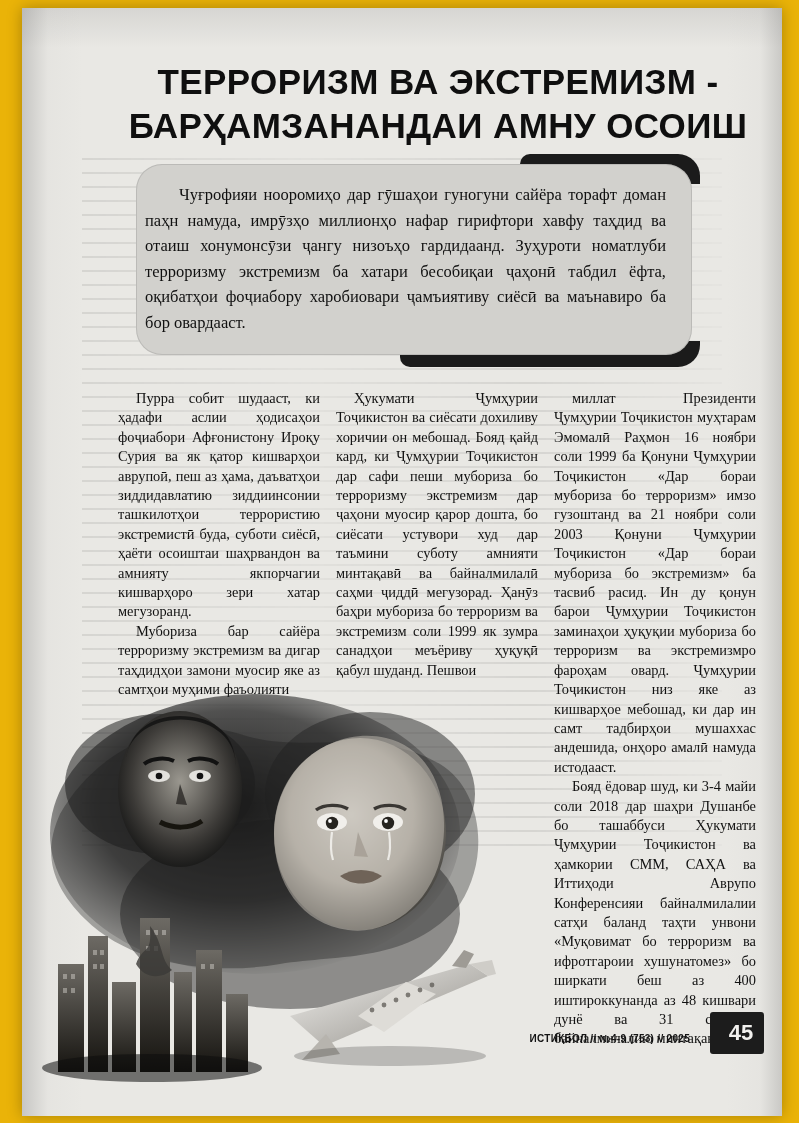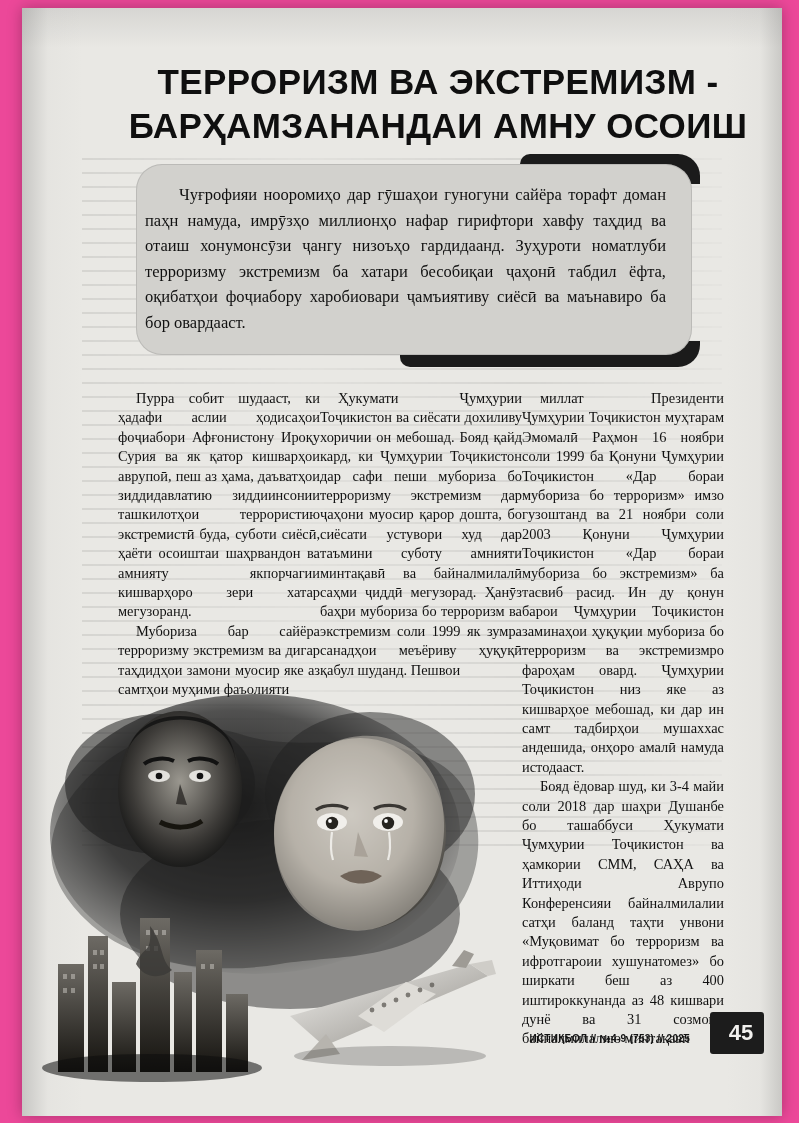--- a/index.html
+++ b/index.html
@@ -5,21 +5,21 @@
   html, body {
     margin: 0;
     padding: 0;
     background: #7d7d7d;
   }
   .page {
     position: relative;
     width: 799px;
     height: 1123px;
     overflow: hidden;
-    background: #ec4899;
+    background: #eab308;
     font-family: "Liberation Serif", serif;
   }
   
   .paper {
     position: absolute;
     left: 22px;
     top: 8px;
     width: 760px;
     height: 1108px;
     background: #e9e8e4;
@@ -115,20 +115,21 @@
     background: #1b1b1b;
     border-bottom-right-radius: 22px;
     border-bottom-left-radius: 10px;
     z-index: 0;
   }
   .lead { z-index: 1; }
 
   
   .cols {
     display: flex;
+    gap: 16px;
     margin-top: 34px;
   }
   .col {
     width: 202px;
     font-size: 14.4px;
     line-height: 19.4px;
     text-align: justify;
     color: #111;
     hyphens: auto;
   }

